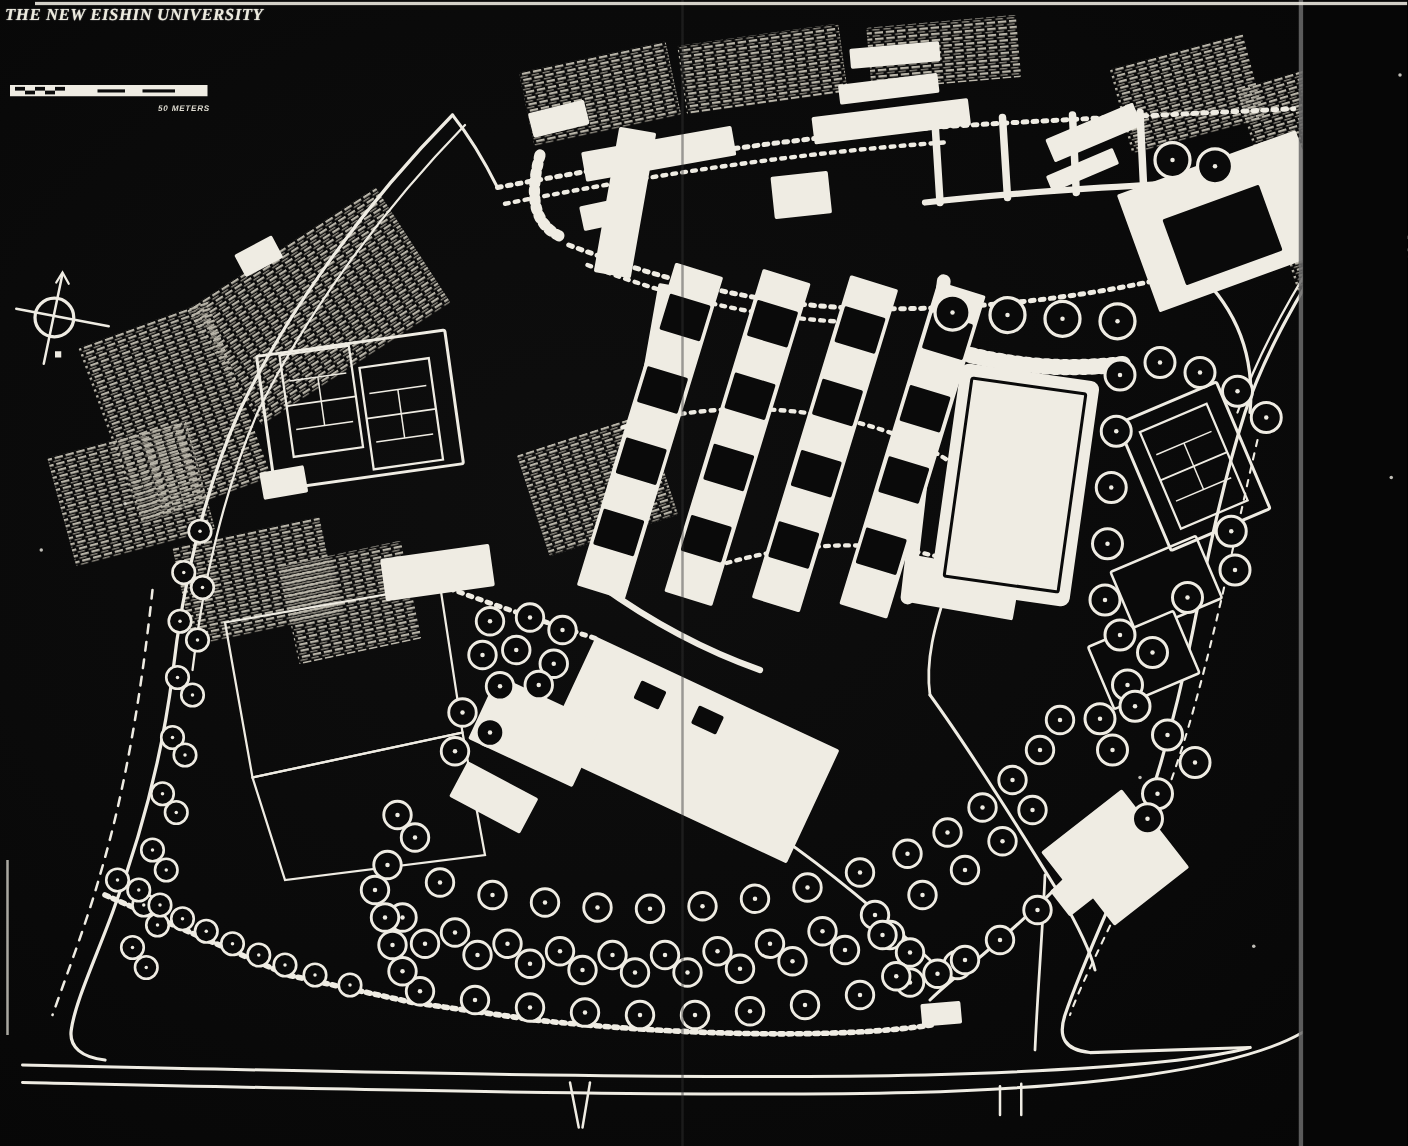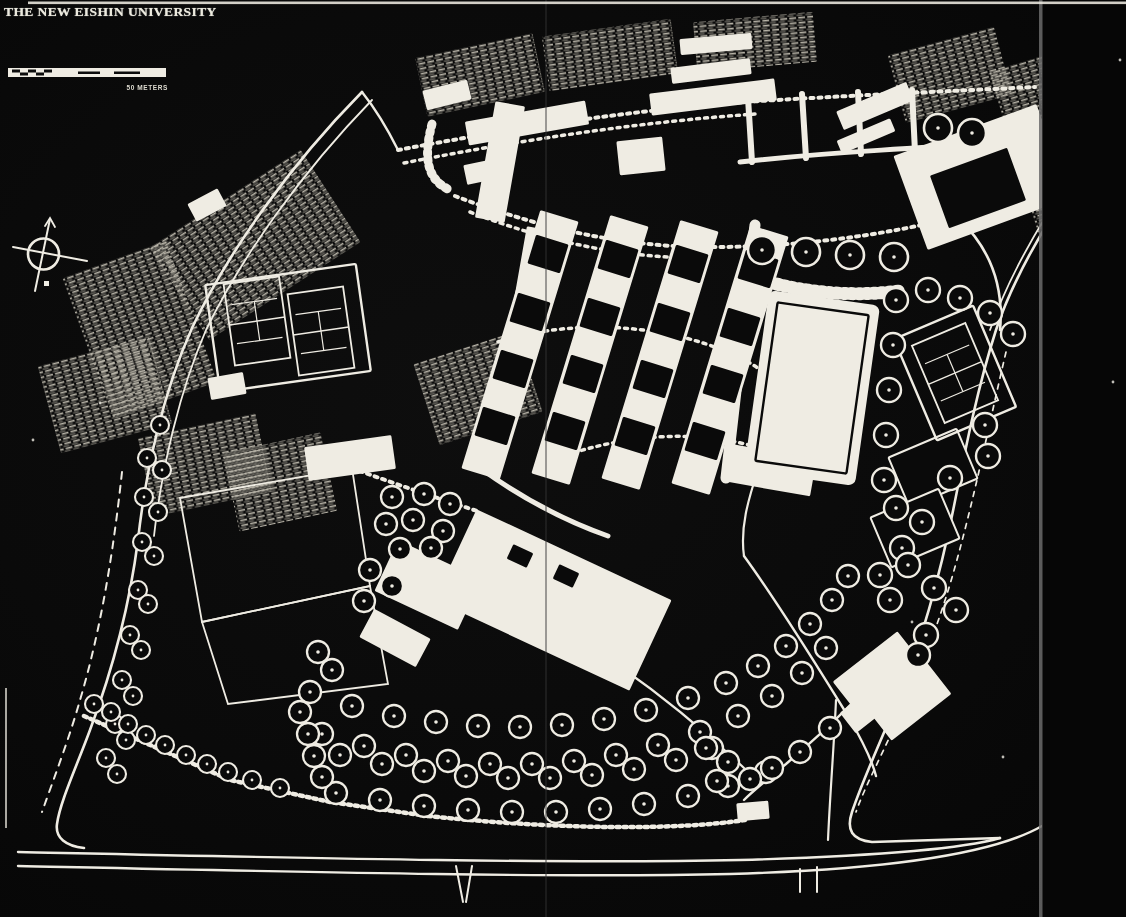--- a/index.html
+++ b/index.html
@@ -1,19 +1,20 @@
 <!DOCTYPE html>
 <html><head>
 <meta charset="utf-8">
 <style>
   html,body{margin:0;padding:0;background:#000;}
   #stage{
     position:relative;width:1126px;height:917px;overflow:hidden;
     background:radial-gradient(ellipse at 42% 44%, #0e0e0e 0%, #0a0a0a 55%, #060606 100%);
     font-family:"Liberation Sans", sans-serif;
+    font-style:italic;
   }
   #site-svg{position:absolute;left:0;top:0;}
   .map-title{
     position:absolute;left:4px;top:4px;
     color:#eceade;font-family:"Liberation Serif", serif;
     font-weight:700;font-size:13.5px;letter-spacing:.4px;white-space:nowrap;
     text-shadow:0 0 1px #bbb;
   }
   .scale-label{
     position:absolute;left:96px;top:84px;width:72px;text-align:right;

